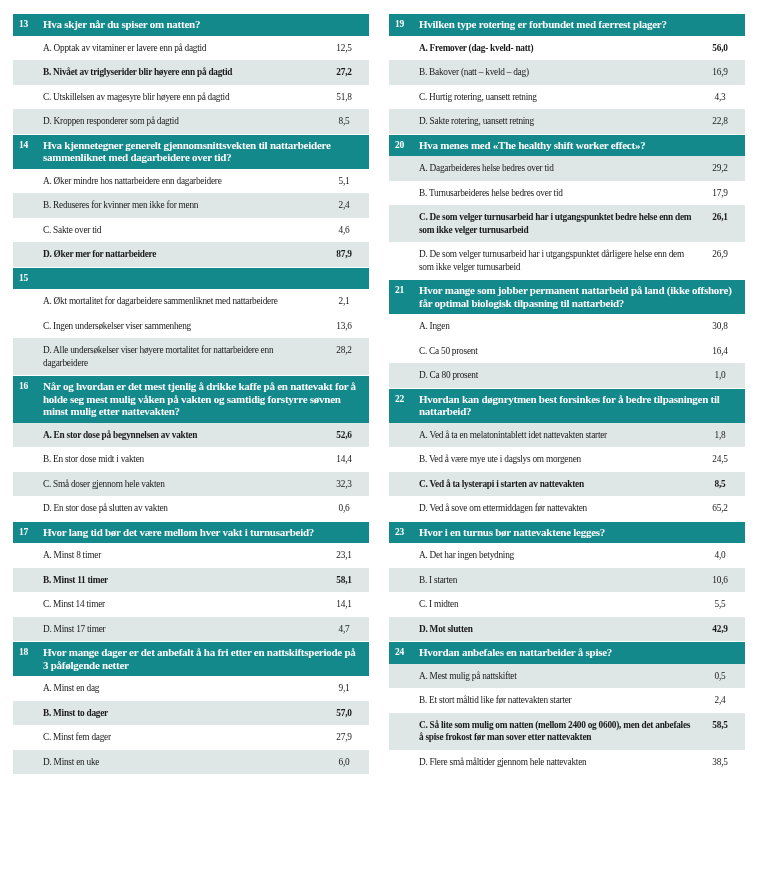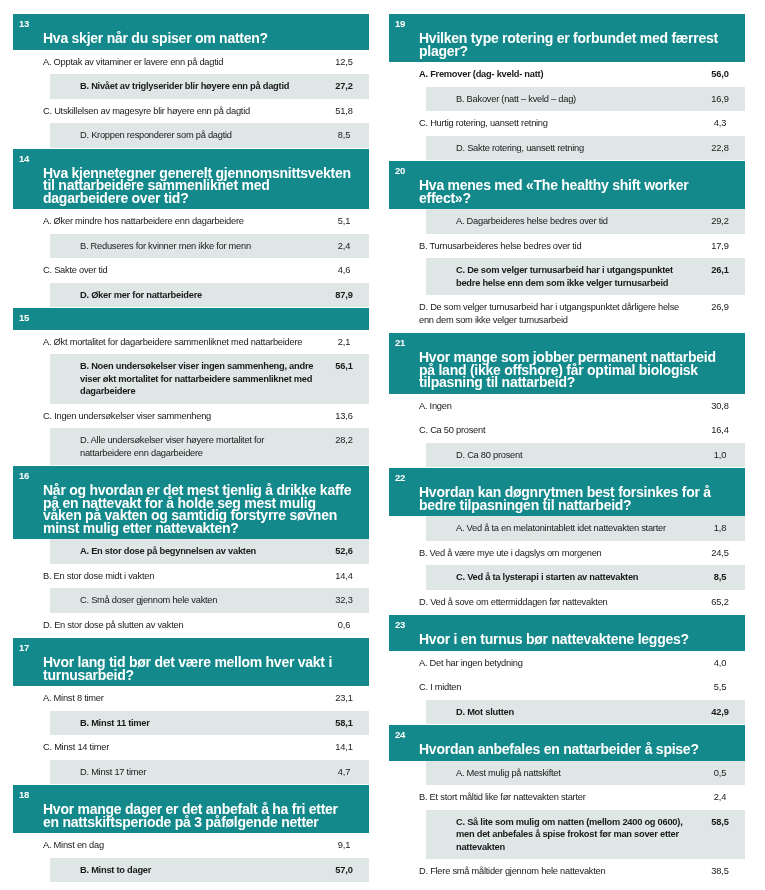--- a/index.html
+++ b/index.html
@@ -17,20 +17,21 @@
   }
 
   .page {
     width: 765px;
     height: 890px;
     box-sizing: border-box;
     padding: 14px 13px 0 13px;
     display: flex;
     gap: 20px;
     align-items: flex-start;
+    font-family: Liberation Serif, serif;
   }
 
   .column {
     width: 356px;
     flex: 0 0 356px;
   }
 
   
   .qblock {
     width: 100%;
@@ -48,38 +49,37 @@
   }
   .qnum {
     flex: 0 0 24px;
     font-size: 9.5px;
     font-weight: 700;
     line-height: 12.5px;
     letter-spacing: -0.2px;
   }
   .qtext {
     flex: 1 1 auto;
-    font-size: 14px;
+    font-size: 11px;
     font-weight: 700;
     line-height: 12.5px;
     letter-spacing: -0.25px;
     padding-right: 4px;
-    margin-top: 14px;
   }
 
   
   .arow {
     display: flex;
     align-items: flex-start;
     box-sizing: border-box;
     padding: 6px 8px 6px 30px;
     min-height: 20px;
   }
   .arow.shade-white { background: #ffffff; }
-  .arow.shade-gray  { background: #dfe6e6; margin-left: 37px; }
+  .arow.shade-gray  { background: #dfe6e6; }
 
   .atext {
     flex: 1 1 auto;
     font-size: 9.3px;
     line-height: 12.5px;
     letter-spacing: -0.25px;
     padding-right: 10px;
   }
   .aval {
     flex: 0 0 34px;
@@ -143,24 +143,20 @@
         </div>
       </div>
       <div class="qblock">
         <div class="qheader">
           <div class="qnum">15</div>
         </div>
         <div class="arow shade-white">
           <div class="atext">A. Økt mortalitet for dagarbeidere sammenliknet med nattarbeidere</div>
           <div class="aval">2,1</div>
         </div>
-        <div class="arow shade-gray correct">
-          <div class="atext">B. Noen undersøkelser viser ingen sammenheng, andre viser økt mortalitet for nattarbeidere sammenliknet med dagarbeidere</div>
-          <div class="aval">56,1</div>
-        </div>
         <div class="arow shade-white">
           <div class="atext">C. Ingen undersøkelser viser sammenheng</div>
           <div class="aval">13,6</div>
         </div>
         <div class="arow shade-gray">
           <div class="atext">D. Alle undersøkelser viser høyere mortalitet for nattarbeidere enn dagarbeidere</div>
           <div class="aval">28,2</div>
         </div>
       </div>
       <div class="qblock">
@@ -317,20 +313,24 @@
       </div>
       <div class="qblock">
         <div class="qheader">
           <div class="qnum">23</div>
           <div class="qtext">Hvor i en turnus bør nattevaktene legges?</div>
         </div>
         <div class="arow shade-white">
           <div class="atext">A. Det har ingen betydning</div>
           <div class="aval">4,0</div>
         </div>
+        <div class="arow shade-gray">
+          <div class="atext">B. I starten</div>
+          <div class="aval">10,6</div>
+        </div>
         <div class="arow shade-white">
           <div class="atext">C. I midten</div>
           <div class="aval">5,5</div>
         </div>
         <div class="arow shade-gray correct">
           <div class="atext">D. Mot slutten</div>
           <div class="aval">42,9</div>
         </div>
       </div>
       <div class="qblock">

